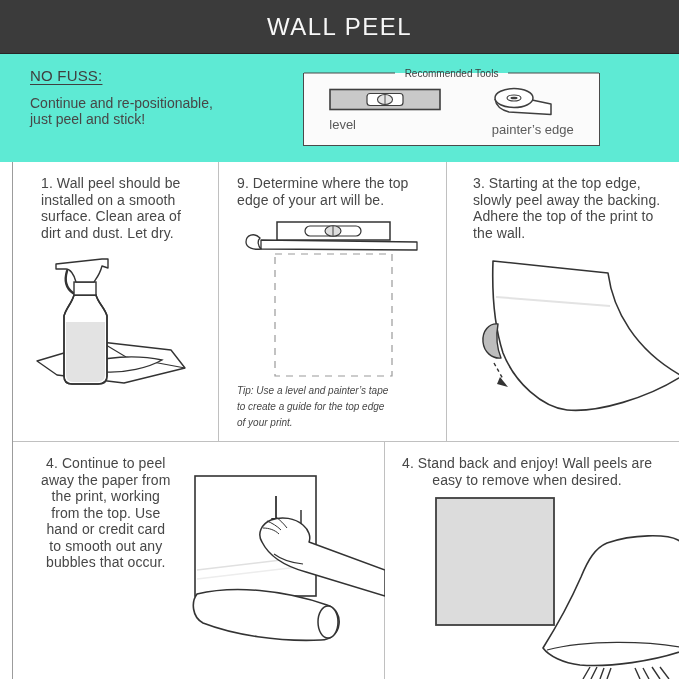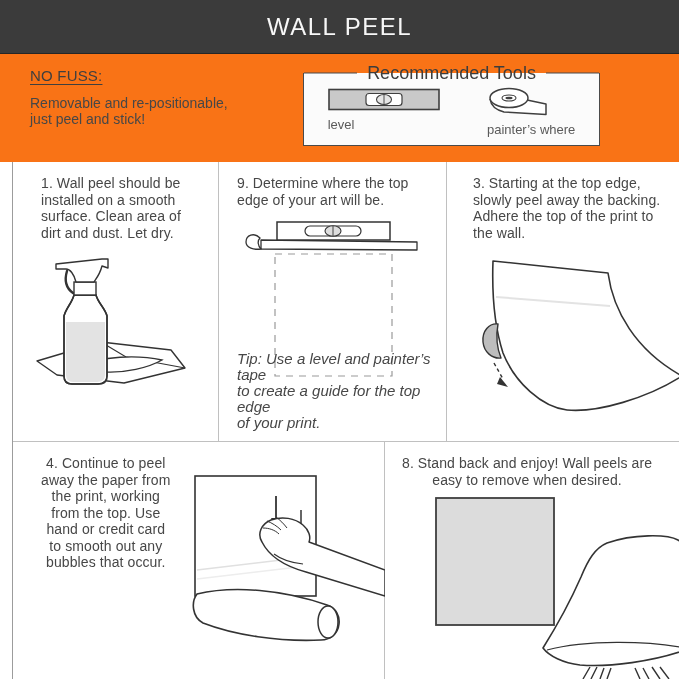--- a/index.html
+++ b/index.html
@@ -12,40 +12,40 @@
   .header{
     position:absolute;left:0;top:0;width:679px;height:53px;
     background:#3b3b3b;border-bottom:1px solid #262626;
     display:flex;align-items:center;justify-content:center;
   }
   .header h1{
     margin:0;font-size:24px;font-weight:500;letter-spacing:1.5px;color:#f7f7f7;
   }
   
   .intro{
-    position:absolute;left:0;top:54px;width:679px;height:108px;background:#f97316;
+    position:absolute;left:0;top:54px;width:679px;height:108px;background:#5eead4;
   }
   .nofuss{position:absolute;left:30px;top:13px;}
   .nofuss-heading{
     font-size:15px;color:#3f3f3f;text-decoration:underline;
     text-underline-offset:3px;letter-spacing:.2px;
   }
   .nofuss-body{
     margin-top:11px;font-size:14px;line-height:16px;color:#474747;white-space:pre-line;
   }
   .tools-box{
     position:absolute;left:303px;top:19px;width:295px;height:72px;
     background:#fbfbfb;border:1px solid #4a4a4a;border-top:none;
   }
   .tools-title-row{
     position:absolute;top:0;left:0;right:0;transform:translateY(-50%);
     display:flex;align-items:center;
   }
   .tools-title-row .tline{flex:1;border-top:1px solid #4a4a4a;height:0;}
-  .tools-title{padding:0 10px;font-size:18px;color:#3d3d3d;white-space:nowrap;}
+  .tools-title{padding:0 10px;font-size:10px;color:#3d3d3d;white-space:nowrap;}
   .tools-items{
     position:absolute;left:0;top:14px;width:100%;display:flex;justify-content:space-around;
   }
   .tool{margin:0;display:flex;flex-direction:column;align-items:flex-start;}
   .tool figcaption{margin-top:5px;font-size:13px;color:#5a5a5a;}
   
   .grid{position:absolute;left:12px;top:162px;width:679px;height:517px;border-left:1px solid #9c9c9c;box-sizing:border-box;}
   .row1{position:absolute;left:0;top:0;width:100%;height:280px;display:flex;}
   .row2{position:absolute;left:0;top:280px;width:100%;height:237px;display:flex;text-align:center;}
   .cell{position:relative;box-sizing:border-box;background:#fff;}
@@ -57,39 +57,39 @@
   .step-text{
     position:absolute;top:13px;font-size:14px;line-height:16.5px;color:#474747;
     white-space:pre-line;letter-spacing:.1px;
   }
   .c1 .step-text{left:28px;}
   .c2 .step-text{left:18px;}
   .c3 .step-text{left:26px;}
   .c4 .step-text{left:28px;}
   .c5 .step-text{left:17px;}
   .tip-text{
-    position:absolute;left:18px;bottom:10px;font-size:15px;line-height:16px;
+    position:absolute;left:18px;bottom:10px;font-size:10px;line-height:16px;
     font-style:italic;color:#474747;white-space:pre-line;
   }
   .illus{position:absolute;}
   svg{display:block;}
 </style>
 </head>
 <body>
 
 <div class="canvas">
 
   <header class="header">
     <h1>WALL PEEL</h1>
   </header>
 
   <section class="intro">
     <div class="nofuss">
       <div class="nofuss-heading">NO FUSS:</div>
-      <div class="nofuss-body">Removable and re-positionable,
+      <div class="nofuss-body">Continue and re-positionable,
 just peel and stick!</div>
     </div>
 
     <div class="tools-box">
       <div class="tools-title-row">
         <span class="tline"></span>
         <span class="tools-title">Recommended Tools</span>
         <span class="tline"></span>
       </div>
       <div class="tools-items">
@@ -102,21 +102,21 @@
           </svg>
           <figcaption>level</figcaption>
         </figure>
         <figure class="tool">
           <svg width="64" height="30" viewBox="0 0 64 30">
             <path d="M3,12 C4,19 9,23 17,25 L59,27.5 L59,17 L40,13" fill="#ffffff" stroke="#3f3f3f" stroke-width="1.5" stroke-linejoin="round"></path>
             <ellipse cx="22" cy="11" rx="19" ry="9.5" fill="#ffffff" stroke="#3f3f3f" stroke-width="1.5"></ellipse>
             <ellipse cx="22" cy="11" rx="7" ry="3" fill="#ffffff" stroke="#3f3f3f" stroke-width="1.1"></ellipse>
             <ellipse cx="22" cy="11" rx="3.6" ry="1.3" fill="#3f3f3f"></ellipse>
           </svg>
-          <figcaption>painter’s where</figcaption>
+          <figcaption>painter’s edge</figcaption>
         </figure>
       </div>
     </div>
   </section>
 
   <div class="grid">
 
     <div class="row1">
 
       <div class="cell c1">
@@ -200,21 +200,21 @@
           <path d="M122,52 L122,71" stroke="#333333" stroke-width="1.5" fill="none"></path>
           <path d="M118,69 L126,69 L122,77 Z" fill="#333333"></path>
 
           <path d="M83,84 C78,76 82,66 92,62 C103,58 116,60 124,67 C130,72 132,79 130,84 L206,112 L206,138 L127,114 C105,108 90,98 83,84 Z" fill="#ffffff" stroke="#333333" stroke-width="1.5" stroke-linejoin="round"></path>
           <path d="M84,70 C90,70 96,72 100,76 M88,63 C93,65 98,68 102,72 M97,59 C101,62 105,66 108,70" fill="none" stroke="#333333" stroke-width="1"></path>
           <path d="M95,96 C103,102 114,105 124,106" fill="none" stroke="#333333" stroke-width="1.2"></path>
         </svg>
       </div>
 
       <div class="cell c5">
-        <div class="step-text">8. Stand back and enjoy! Wall peels are
+        <div class="step-text">4. Stand back and enjoy! Wall peels are
 easy to remove when desired.</div>
         <svg class="illus" style="left:0;top:40px" width="306" height="197" viewBox="0 0 306 197">
 
           <rect x="51" y="16" width="118" height="127" fill="#dcdcdc" stroke="#3f3f3f" stroke-width="1.8"></rect>
 
           <path d="M158,166 C168,150 185,120 196,95 C203,78 210,66 222,61 C248,52 282,52 293,58 C300,62 302,68 300,76 C295,93 294,113 297,131 C299,145 304,156 311,164 C270,181 220,185 195,183 C178,181 164,174 158,166 Z" fill="#ffffff" stroke="#333333" stroke-width="1.6" stroke-linejoin="round"></path>
           <path d="M162,168 C200,158 262,158 306,167" fill="none" stroke="#333333" stroke-width="1.2"></path>
 
           <path d="M205,185 L198,197 M212,185 L206,197" stroke="#333333" stroke-width="1.4" fill="none"></path>
           <path d="M219,186 L215,197 M226,186 L222,197" stroke="#333333" stroke-width="1.4" fill="none"></path>

